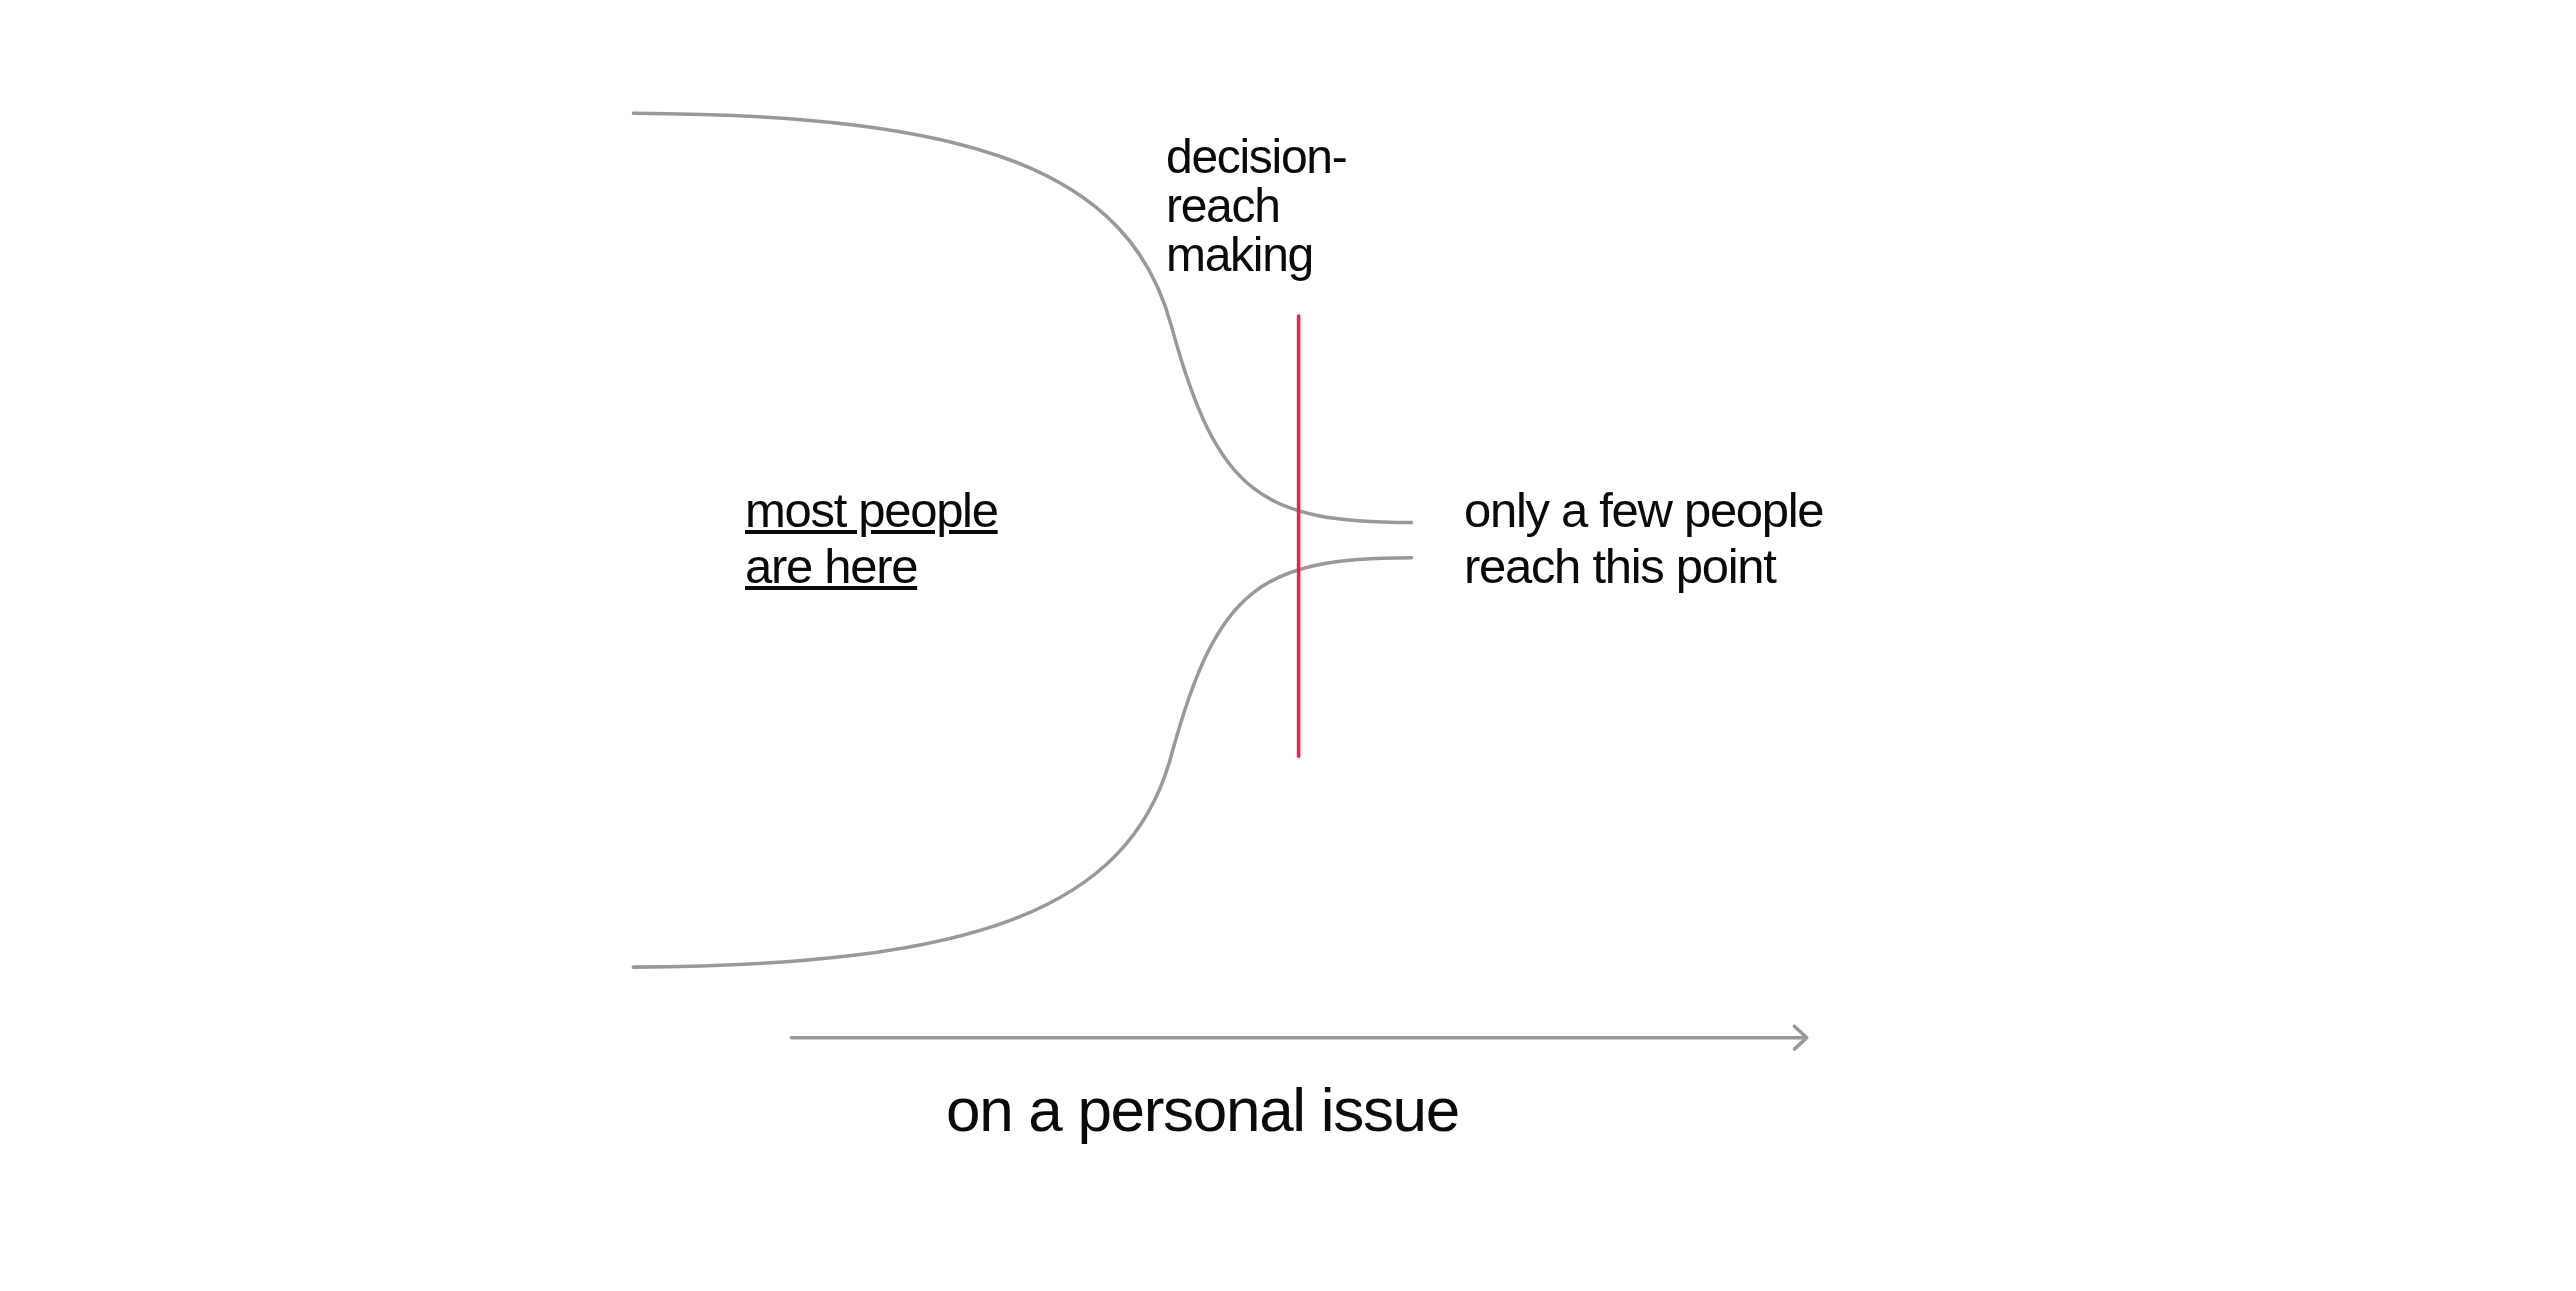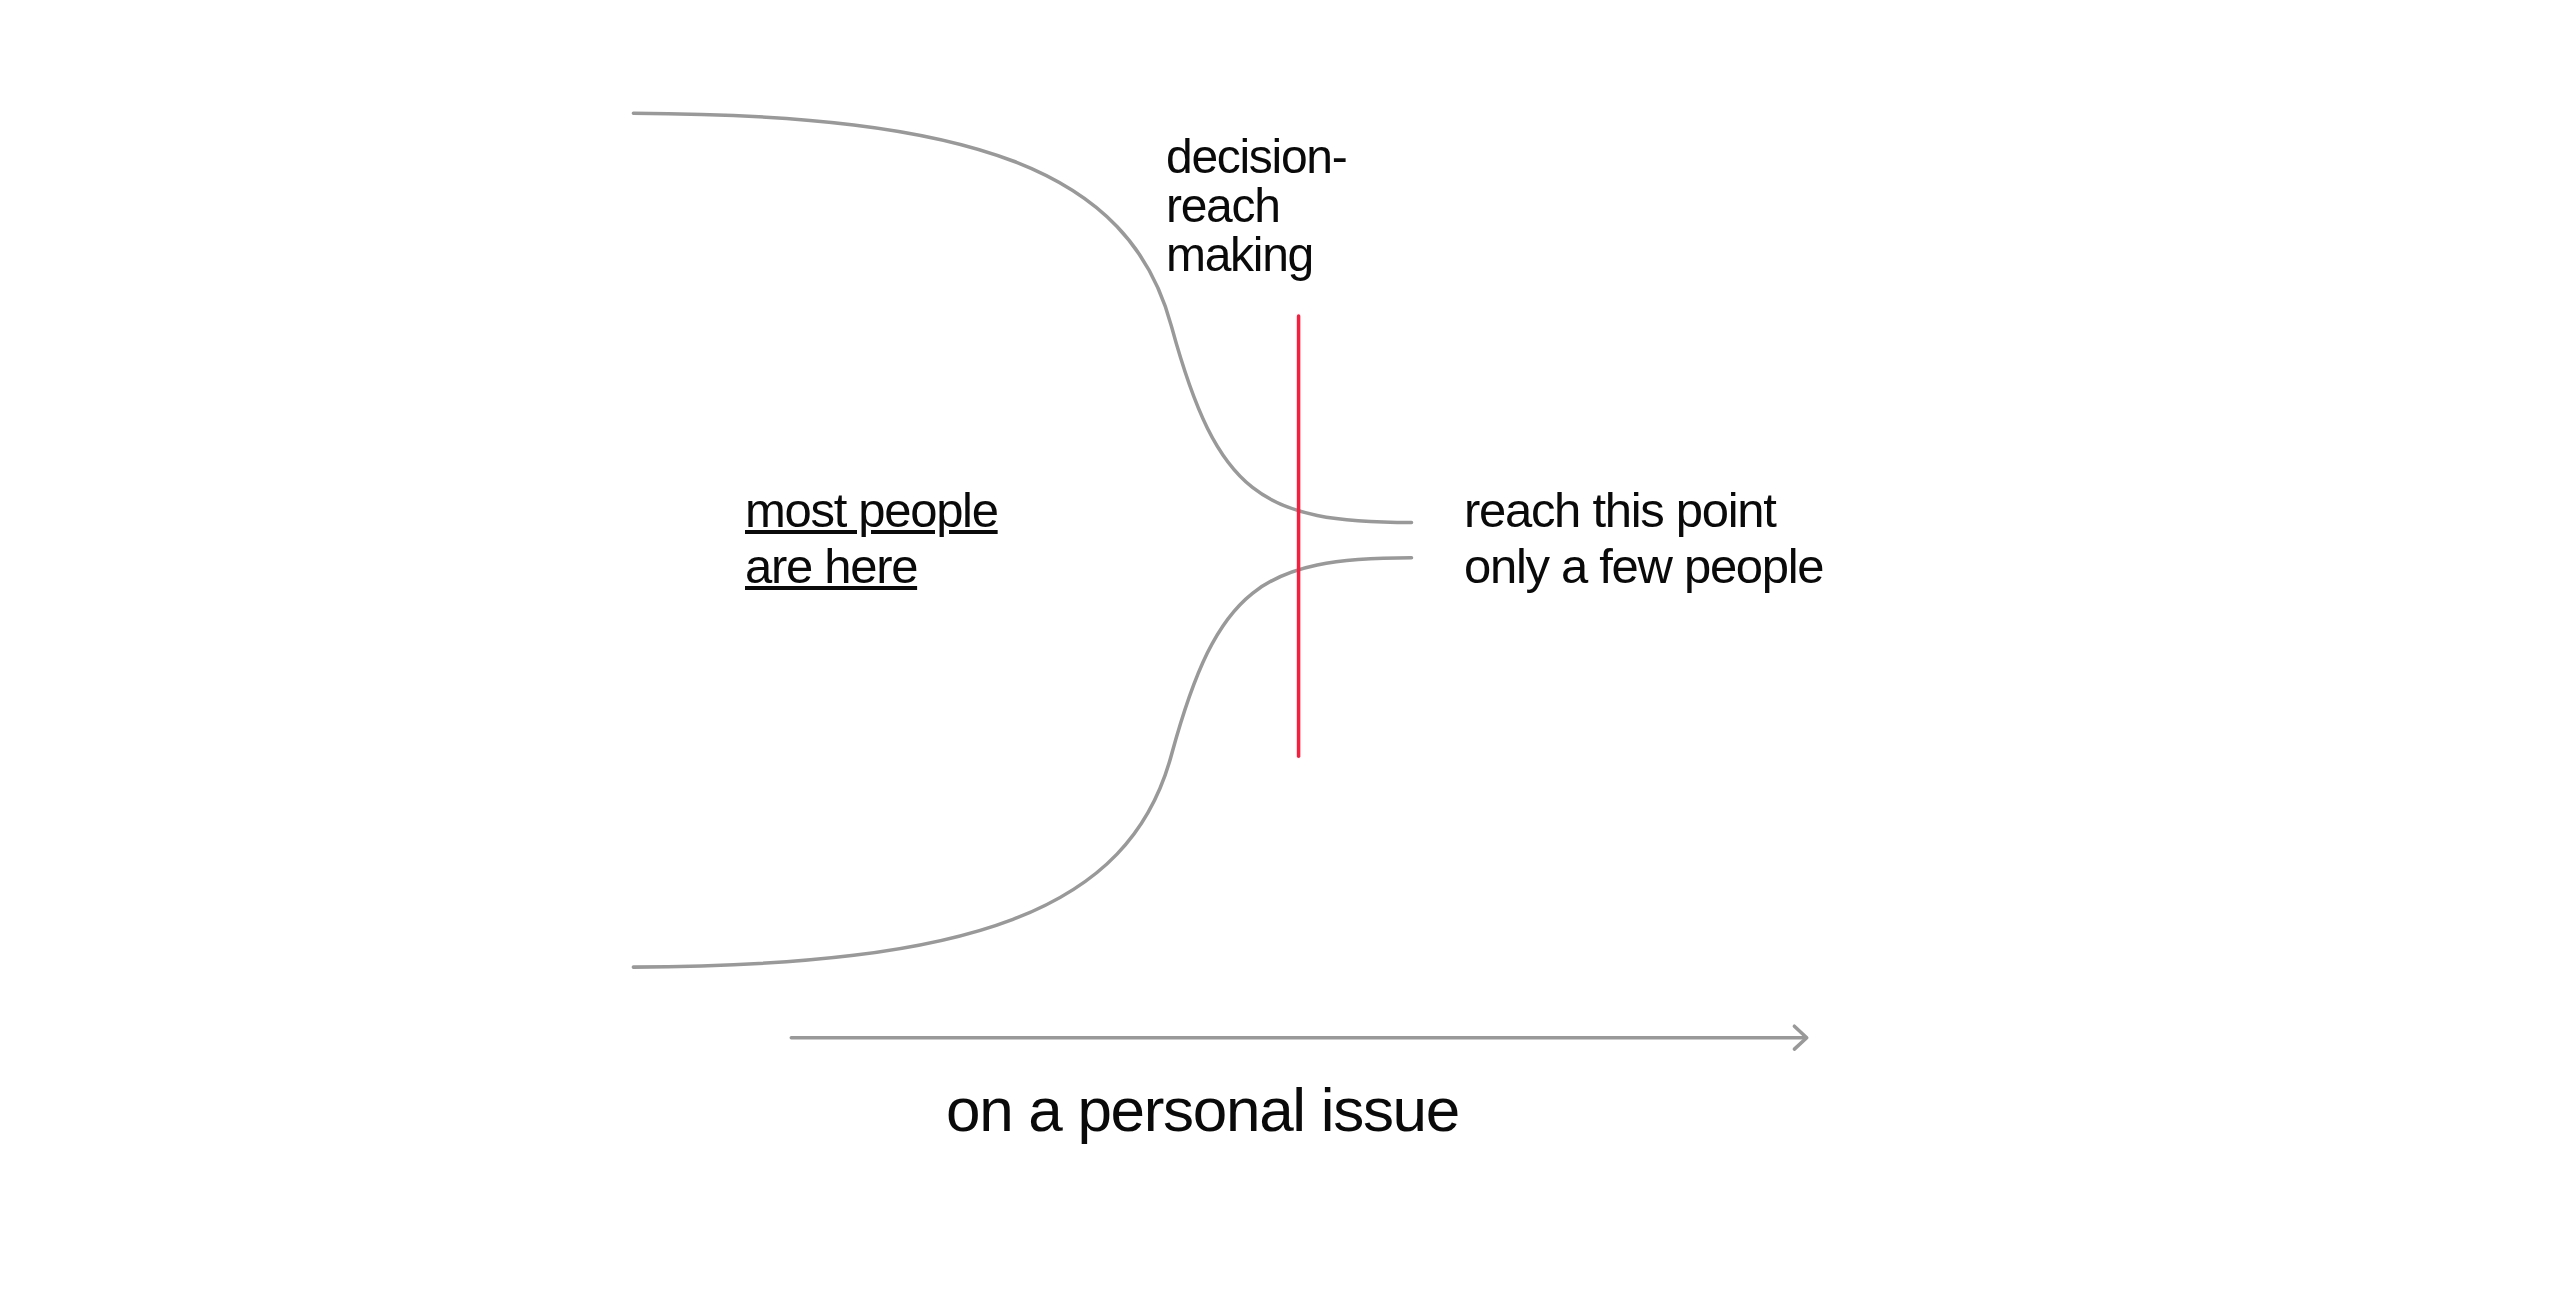--- a/index.html
+++ b/index.html
@@ -29,20 +29,20 @@
   <span>reach</span>
   <span>making</span>
 </div>
 
 <div class="label" id="most">
   <span>most people</span>
   <span>are here</span>
 </div>
 
 <div class="label" id="few">
+  <span>only a few people</span>
   <span>reach this point</span>
-  <span>only a few people</span>
 </div>
 
 <div class="label" id="axis">
   <span>on a personal issue</span>
 </div>
 
 
 </body></html>

